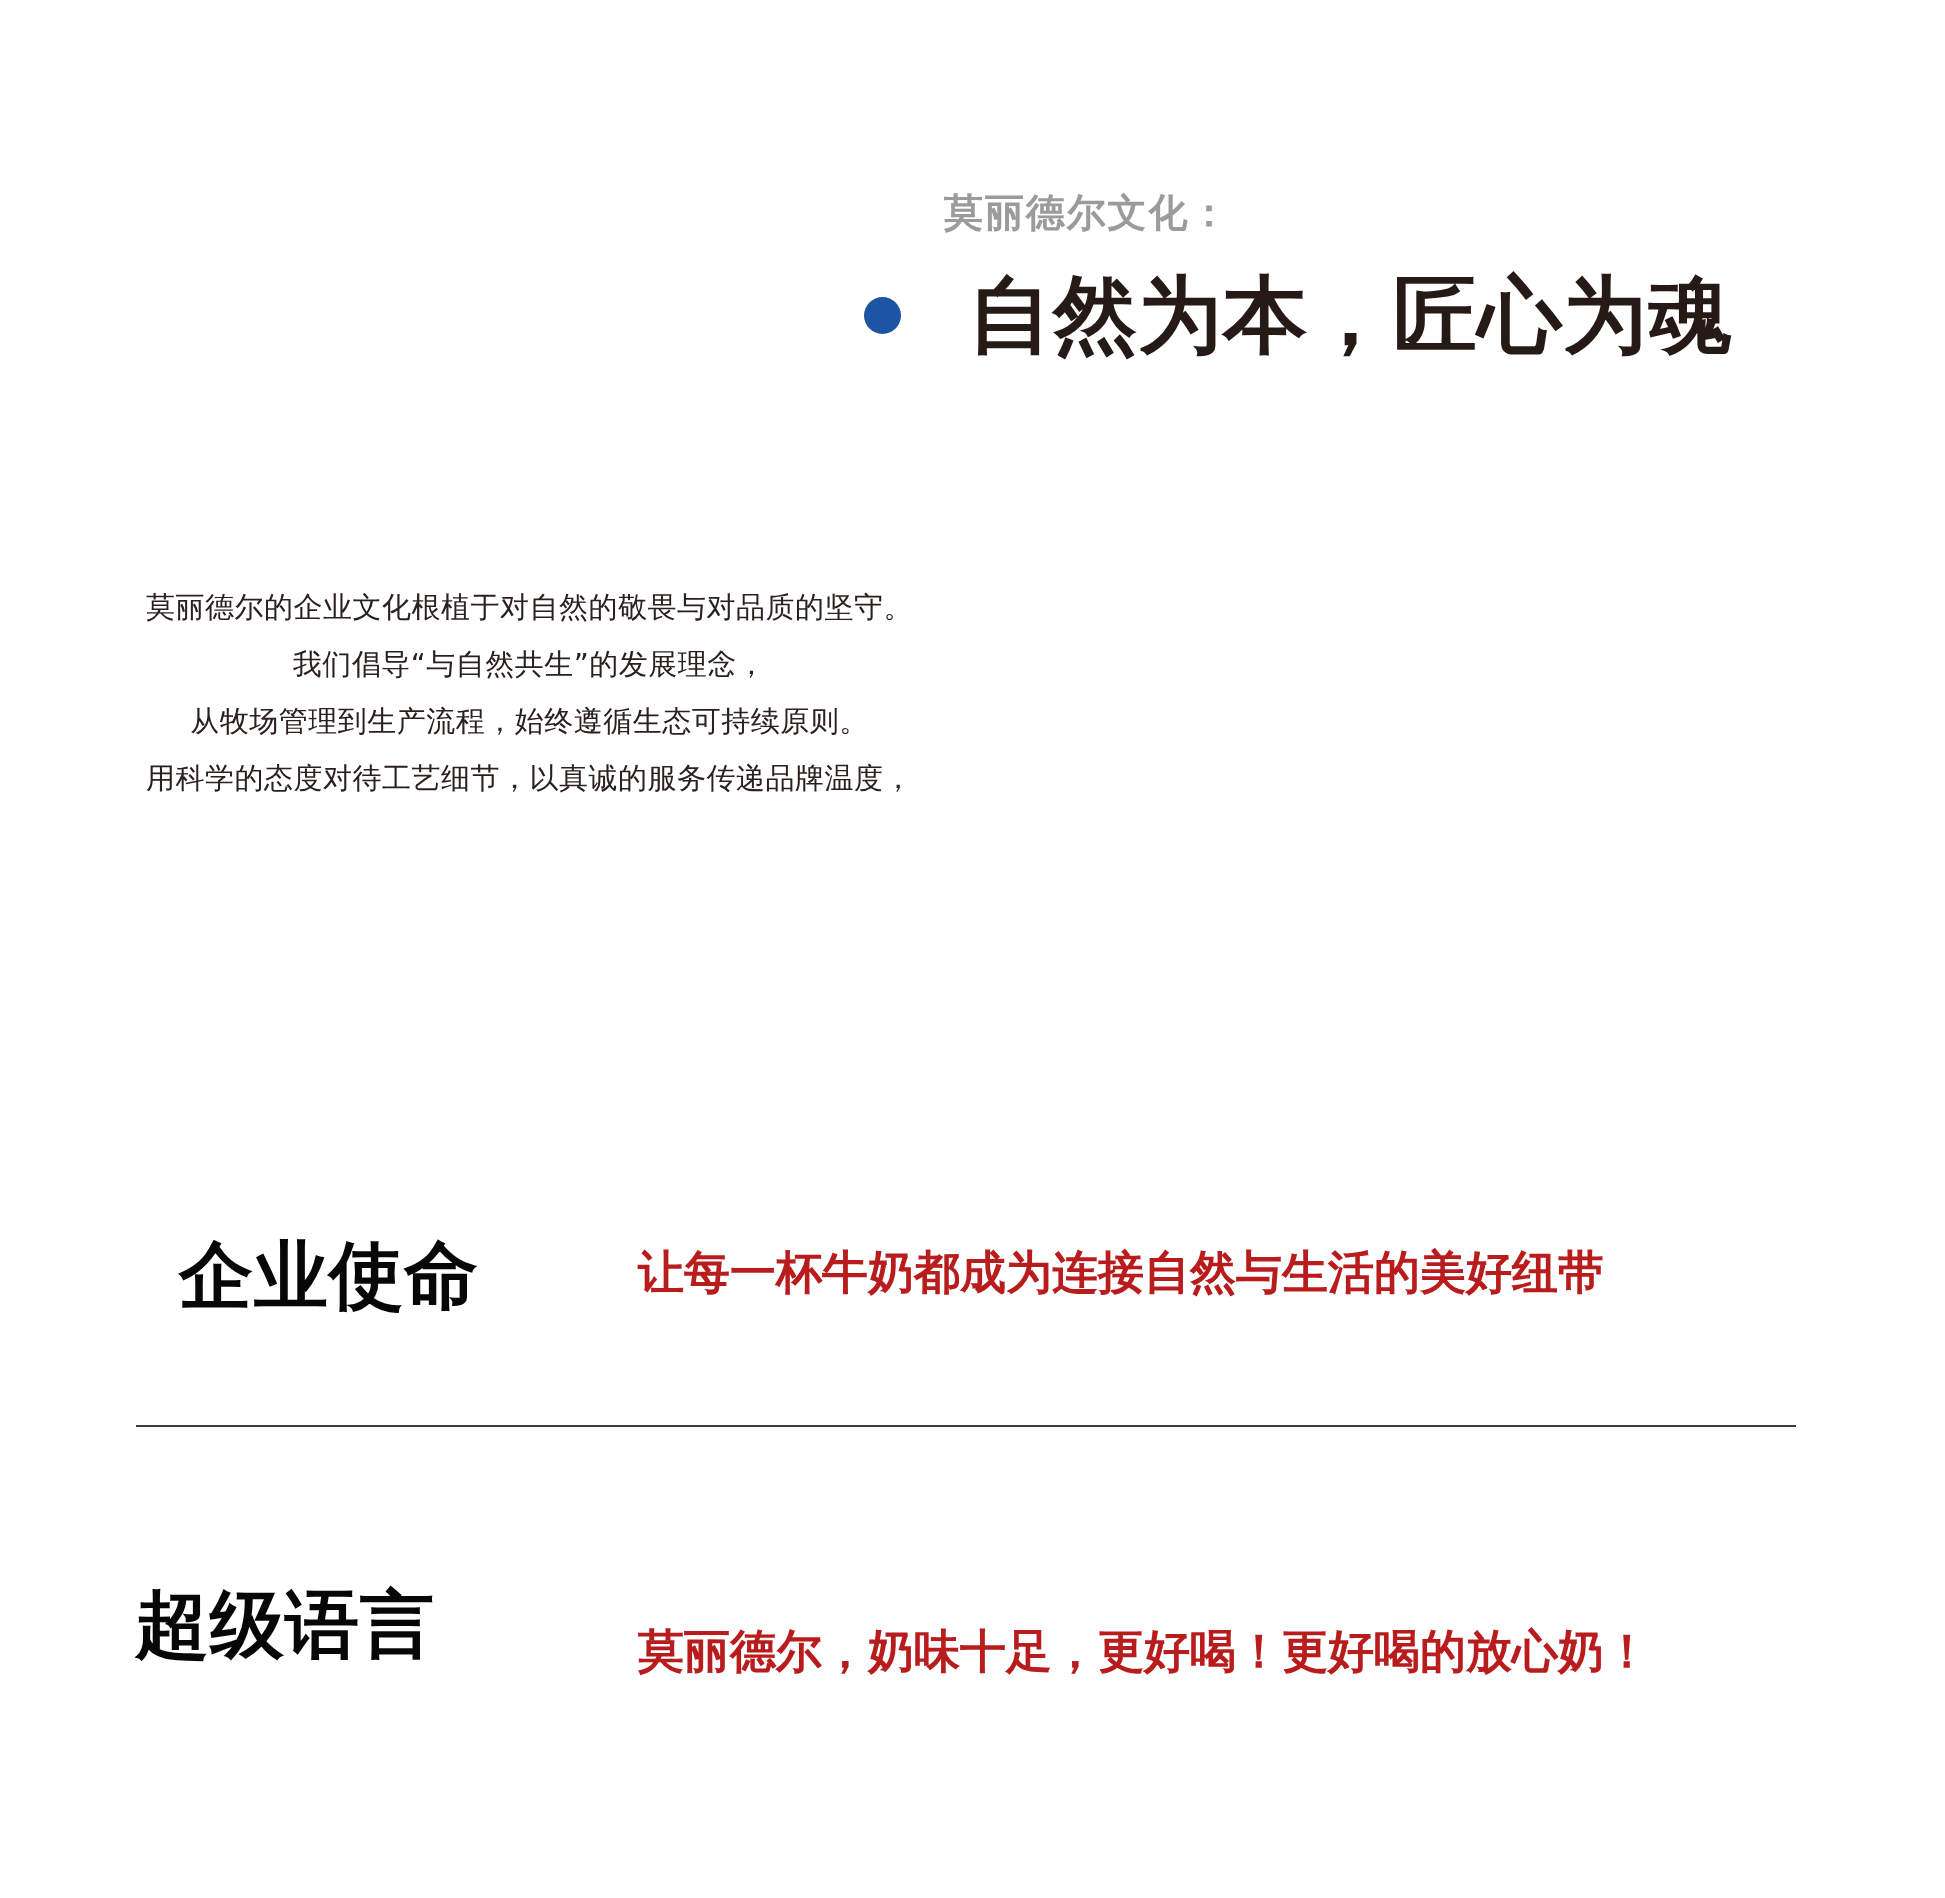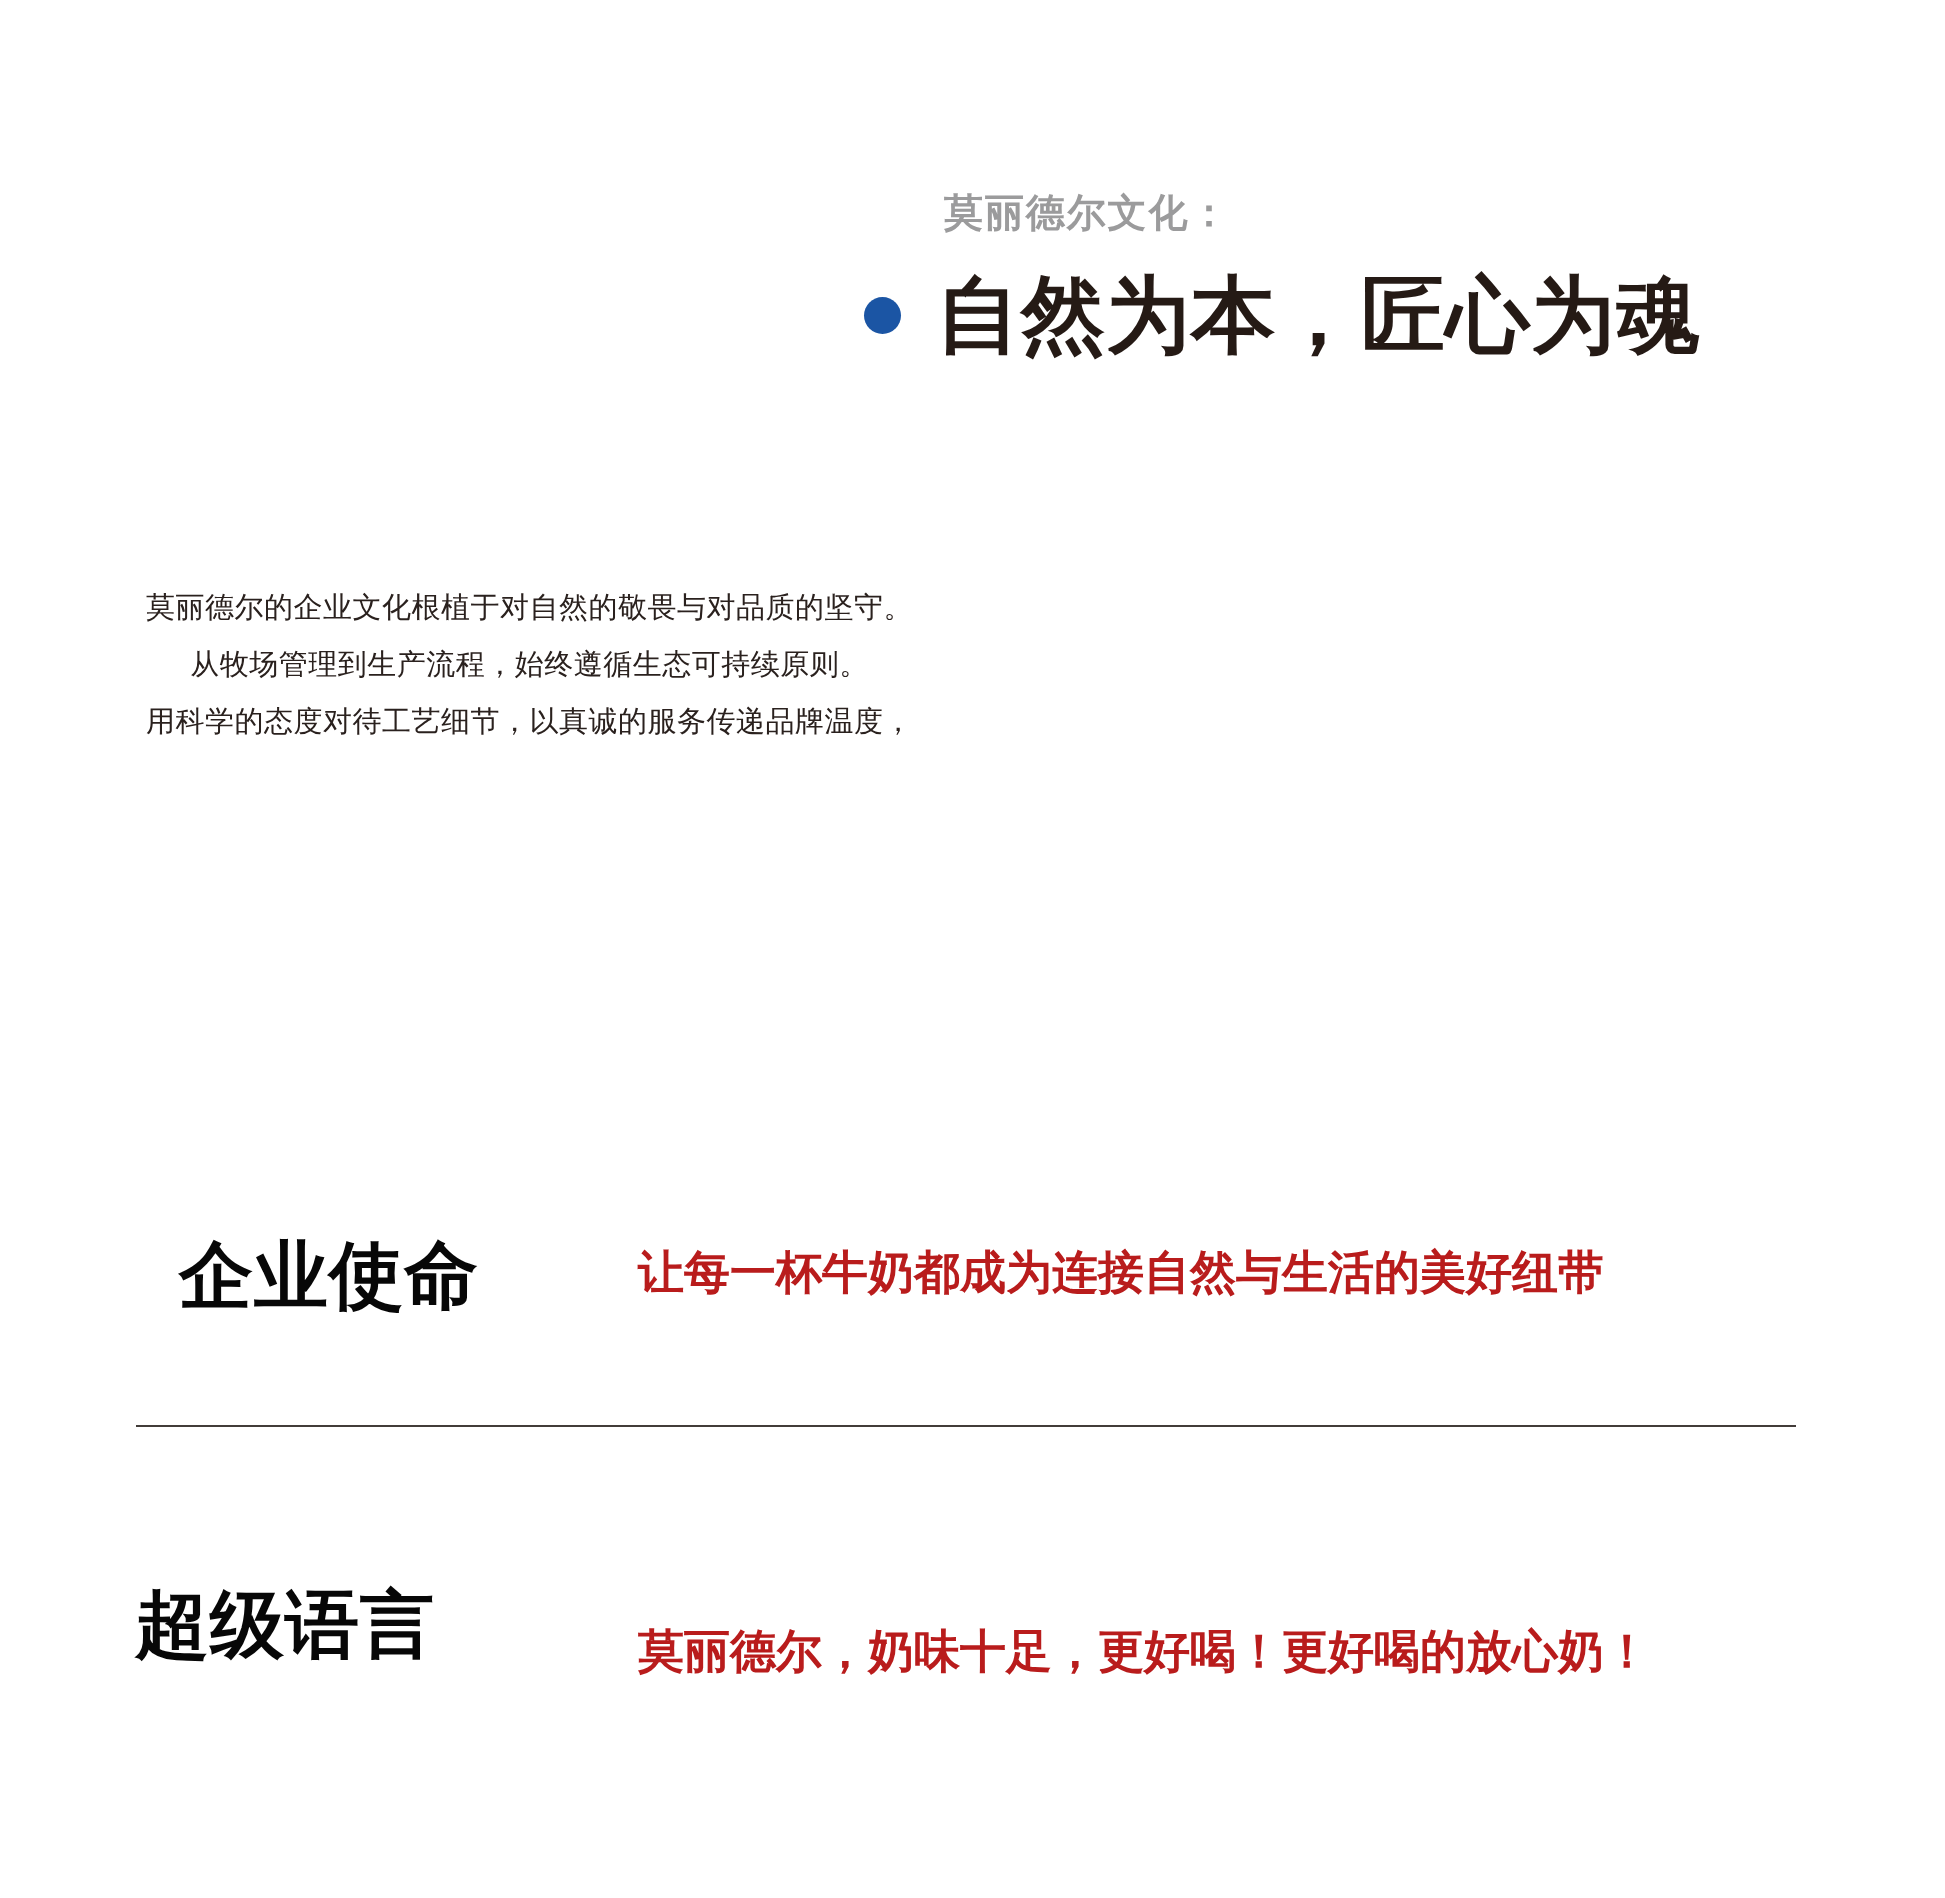--- a/index.html
+++ b/index.html
@@ -25,21 +25,21 @@
     letter-spacing: 1.9px;
     color: #9b9b9c;
     white-space: nowrap;
   }
   .title-row {
     position: absolute;
     left: 864px;
     top: 268px;
     display: flex;
     align-items: center;
-    gap: 35px;
+    gap: 67px;
     white-space: nowrap;
   }
   .dot {
     flex: 0 0 auto;
     width: 37px;
     height: 37px;
     border-radius: 50%;
     background: #1b55a4;
   }
   .title {
@@ -111,20 +111,21 @@
 
   <div class="kicker">莫丽德尔文化：</div>
 
   <div class="title-row">
     <span class="dot"></span>
     <h1 class="title">自然为本，匠心为魂</h1>
   </div>
 
   <div class="intro">
     <p>莫丽德尔的企业文化根植于对自然的敬畏与对品质的坚守。</p>
+    <p>我们倡导“与自然共生”的发展理念，</p>
     <p>从牧场管理到生产流程，始终遵循生态可持续原则。</p>
     <p>用科学的态度对待工艺细节，以真诚的服务传递品牌温度，</p>
   </div>
 
   <h2 class="section-heading mission-heading">企业使命</h2>
 
   <p class="section-text mission-text">让每一杯牛奶都成为连接自然与生活的美好纽带</p>
 
   <hr class="divider">
 

